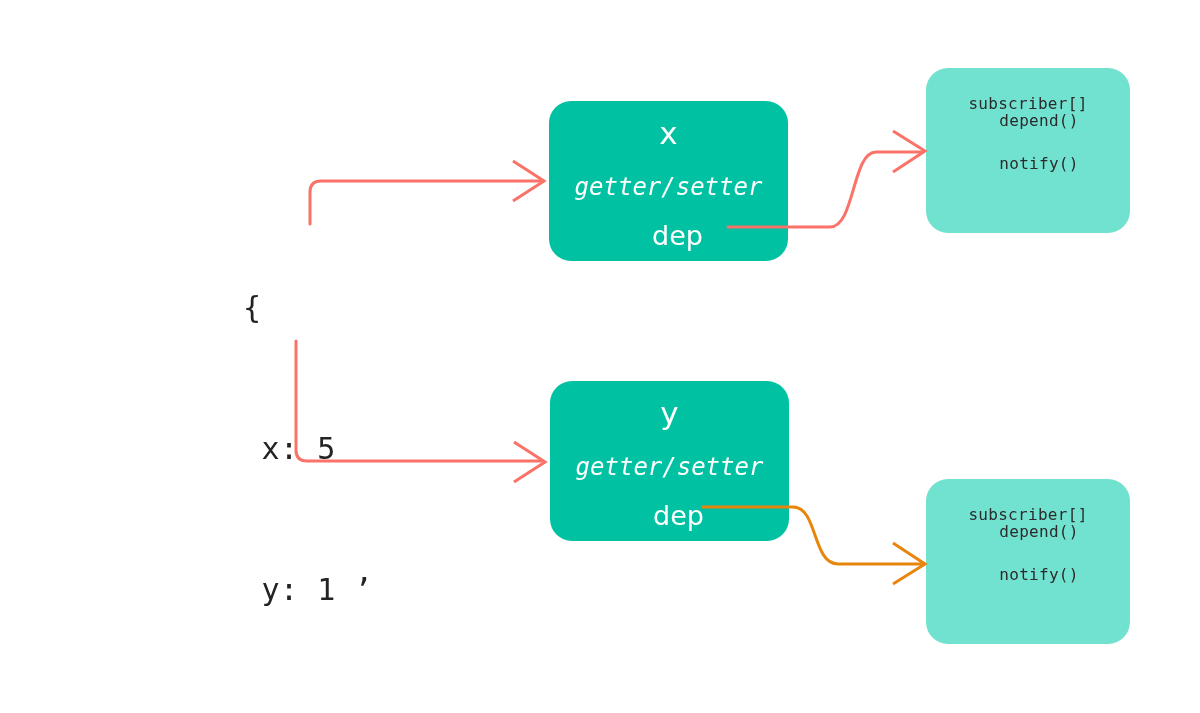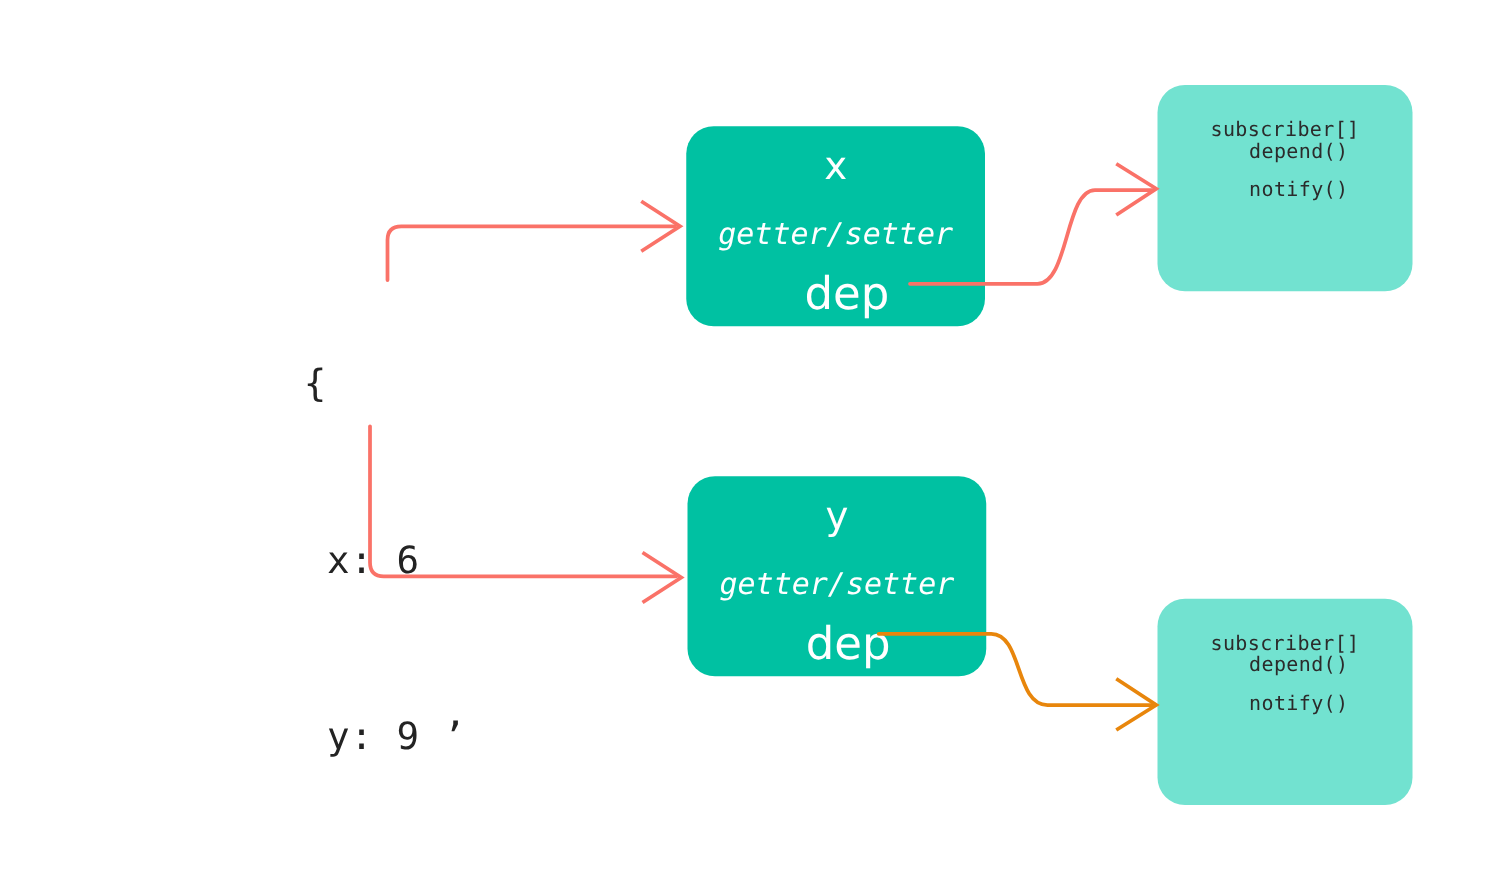--- a/index.html
+++ b/index.html
@@ -54,21 +54,21 @@
   .react-accessor {
     font-family: "DejaVu Sans Mono", monospace;
     font-style: italic;
     font-size: 24px;
     line-height: 21px;
     margin-top: 28px;
     letter-spacing: 0px;
   }
   .react-dep {
     font-family: "DejaVu Sans", sans-serif;
-    font-size: 36px;
+    font-size: 27px;
     line-height: 28px;
     margin-top: 24px;
     margin-left: 18px;
   }
 
   
   .sub-box {
     position: absolute;
     border-radius: 22px;
     background: #72e2d0;
@@ -82,41 +82,41 @@
   #box-sub-x { left: 926px; top: 68px; width: 204px; height: 165px; }
   #box-sub-y { left: 926px; top: 479px; width: 204px; height: 165px; }
 
   .sub-line {
     font-size: 16px;
     line-height: 17px;
     letter-spacing: 0.3px;
   }
   .sub-line-1 { margin-top: 27px; }
   .sub-line-2 { margin-left: 22px; }
-  .sub-line-3 { margin-top: 14px; margin-left: 22px; }
+  .sub-line-3 { margin-top: 26px; margin-left: 22px; }
 
   
   #links {
     position: absolute;
     left: 0;
     top: 0;
     width: 1200px;
     height: 713px;
     pointer-events: none;
   }
 </style>
 </head>
 <body>
 
 <div id="canvas">
 
   <div class="obj-literal">
     <span class="obj-line">{</span>
-    <span class="obj-line"> x: 6</span>
-    <span class="obj-line"> y: 9 ’</span>
+    <span class="obj-line"> x: 5</span>
+    <span class="obj-line"> y: 1 ’</span>
     <span class="obj-line">}</span>
   </div>
 
   <div class="react-box" id="box-x">
     <div class="react-name">x</div>
     <div class="react-accessor">getter/setter</div>
     <div class="react-dep">dep</div>
   </div>
 
   <div class="react-box" id="box-y">

